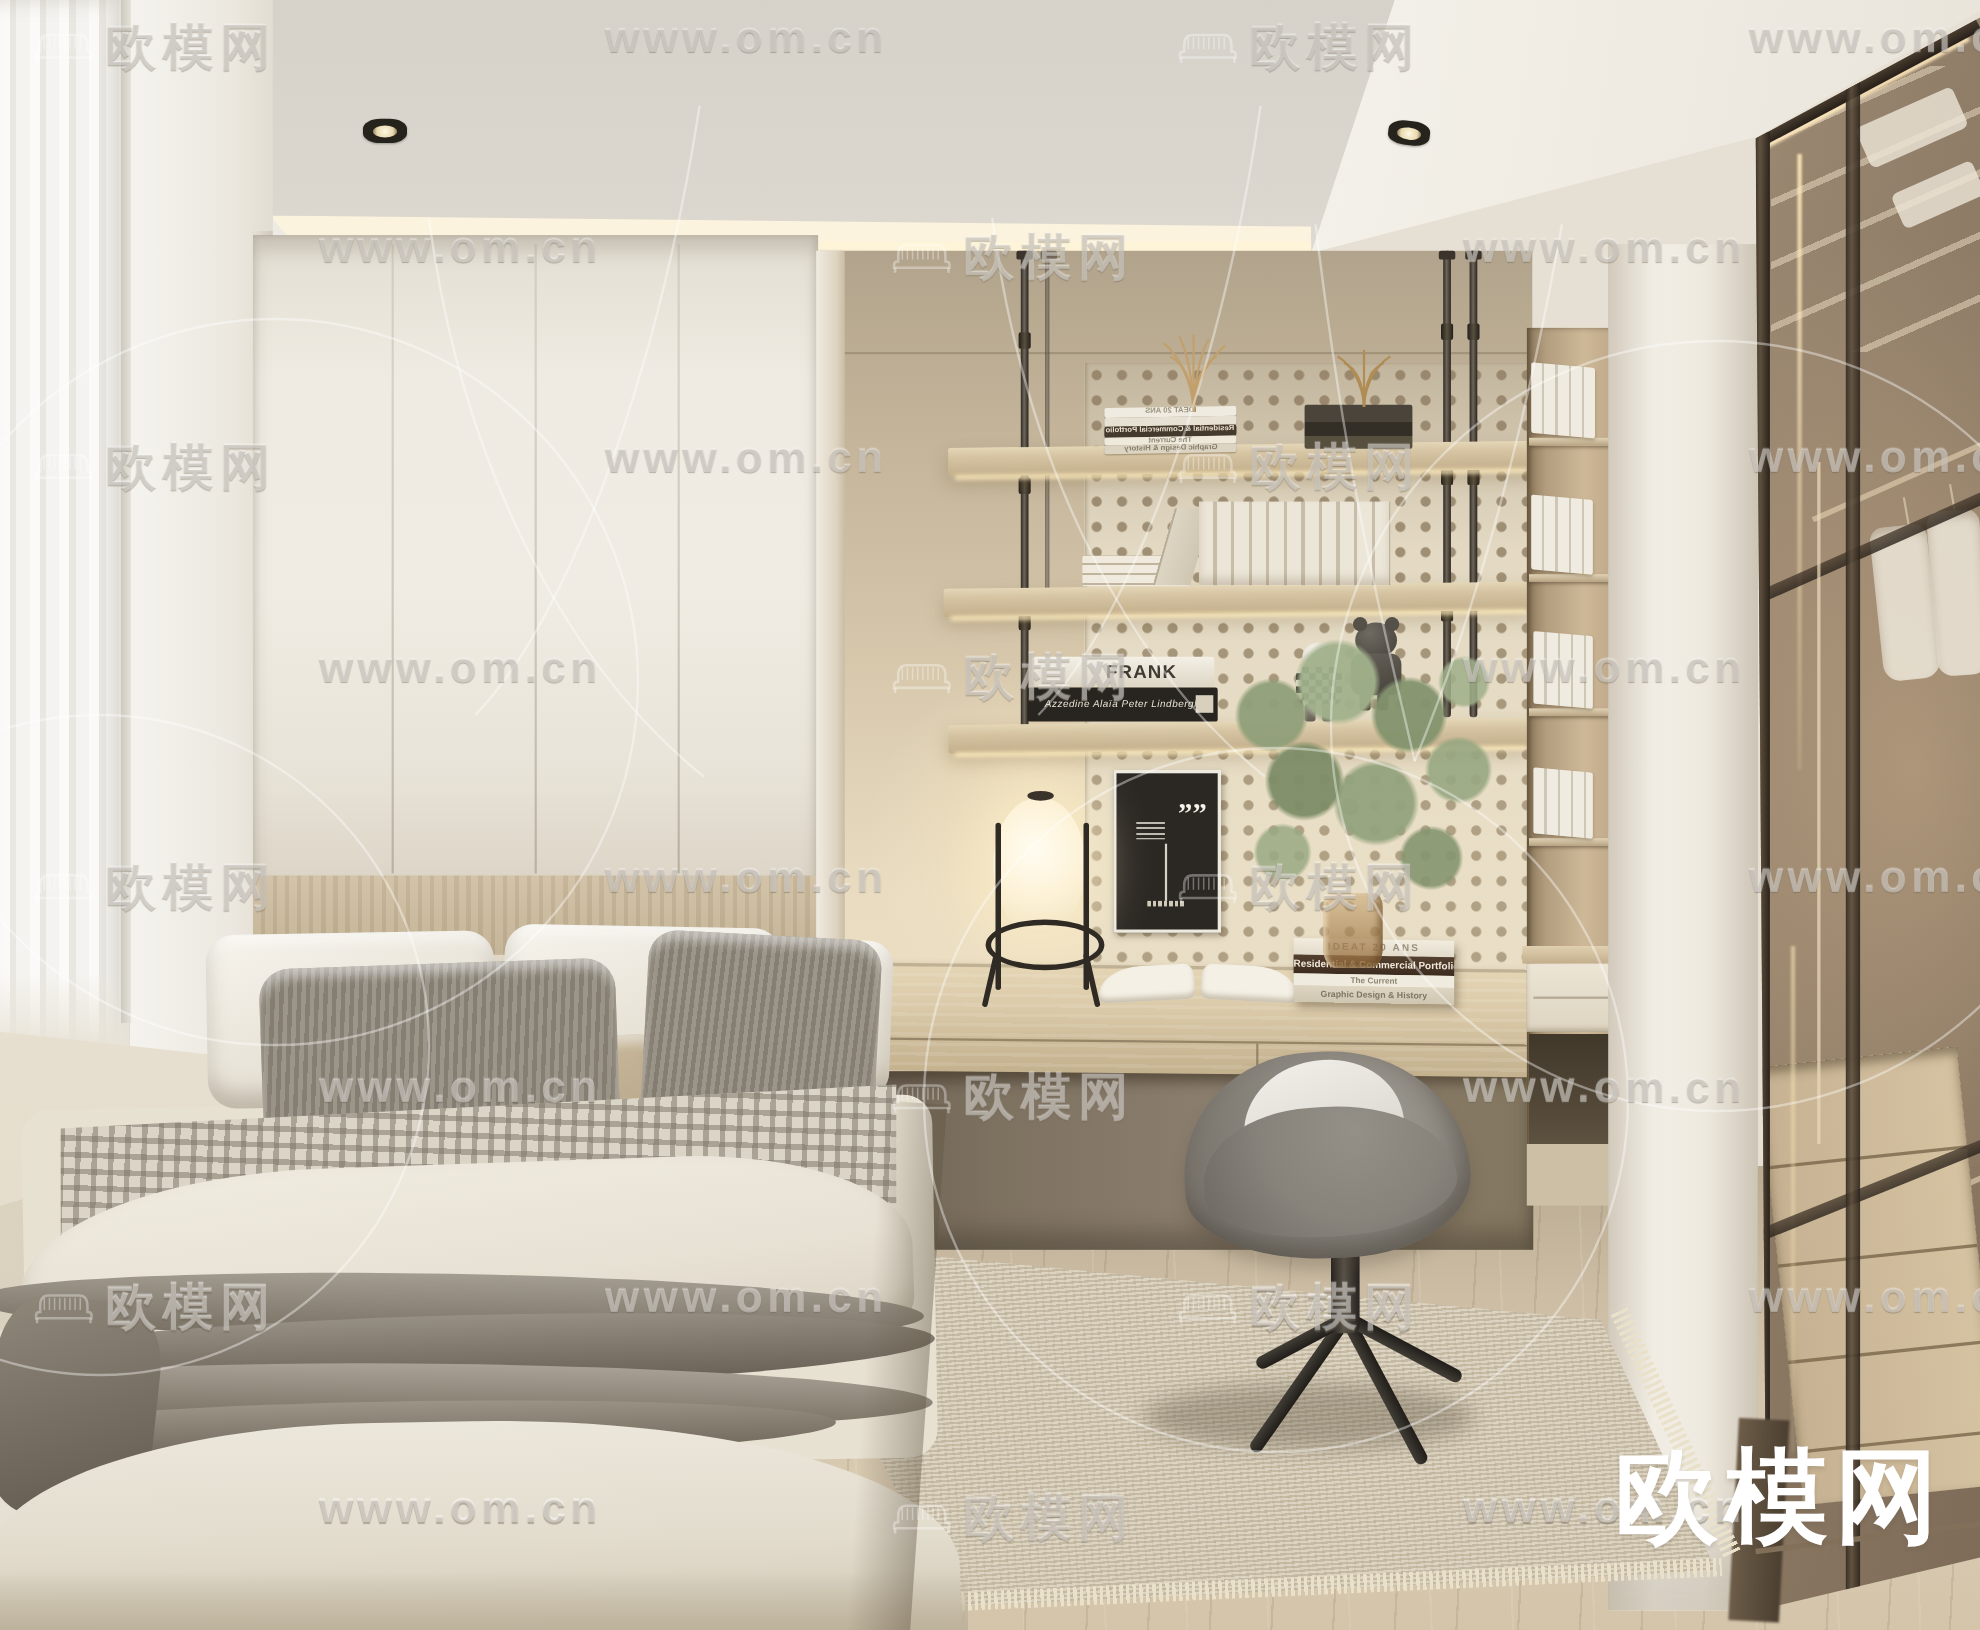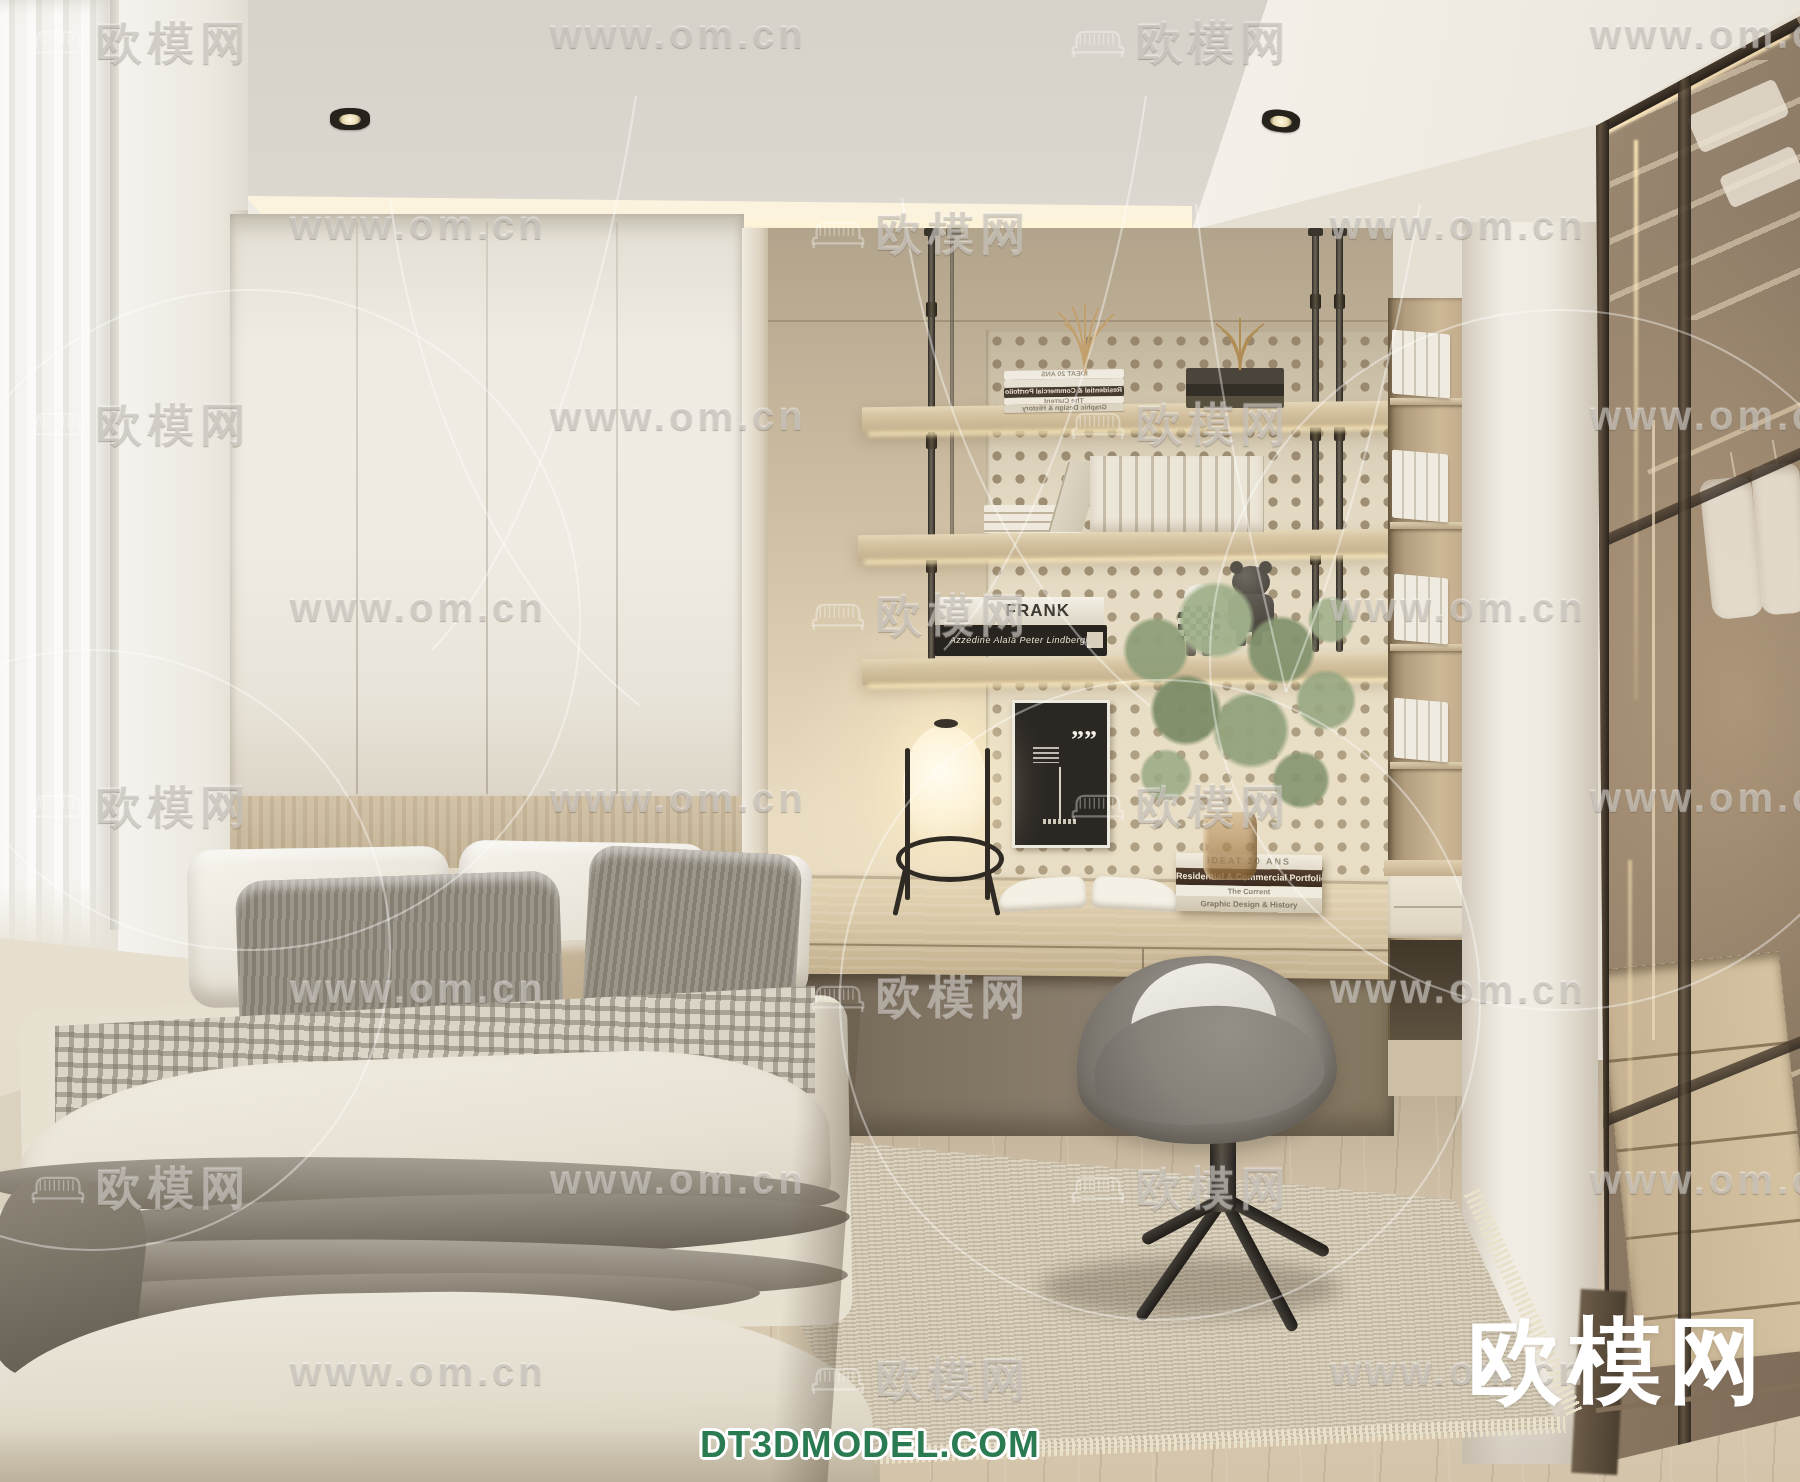--- a/index.html
+++ b/index.html
@@ -696,15 +696,14 @@
             <path stroke-width="2.5" d="M7 16 Q7 6 15 6 L45 6 Q53 6 53 16 L53 22 Q57 22 57 25 L57 28 L3 28 L3 25 Q3 22 7 22 Z"></path>
             <path stroke-width="1.5" d="M11 8 V20 M16 8 V20 M21 8 V20 M26 8 V20 M31 8 V20 M36 8 V20 M41 8 V20 M46 8 V20"></path>
             <path stroke-width="2.5" d="M4 28 L4 33 M56 28 L56 33"></path>
           </g>
         </svg>
         <span class="wm-cn">欧模网</span>
       </div>
       <div class="wm-tile" style="left: 1330px; top: 1349px;">www.om.cn</div>
     </div>
   <div class="wm-big">欧模网</div>
-  <div class="wm-footer">DT3DMODEL.COM</div>
 
 </div>
 
 </body></html>

